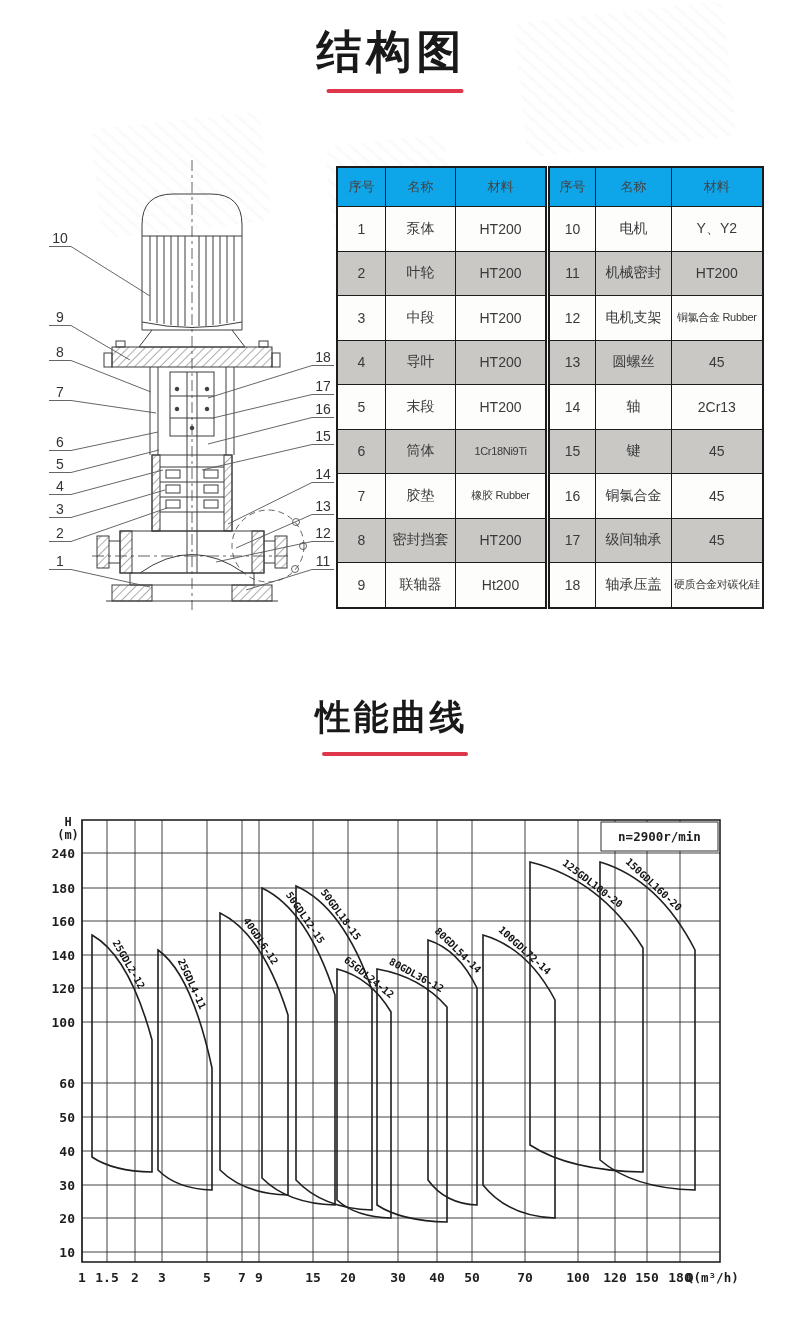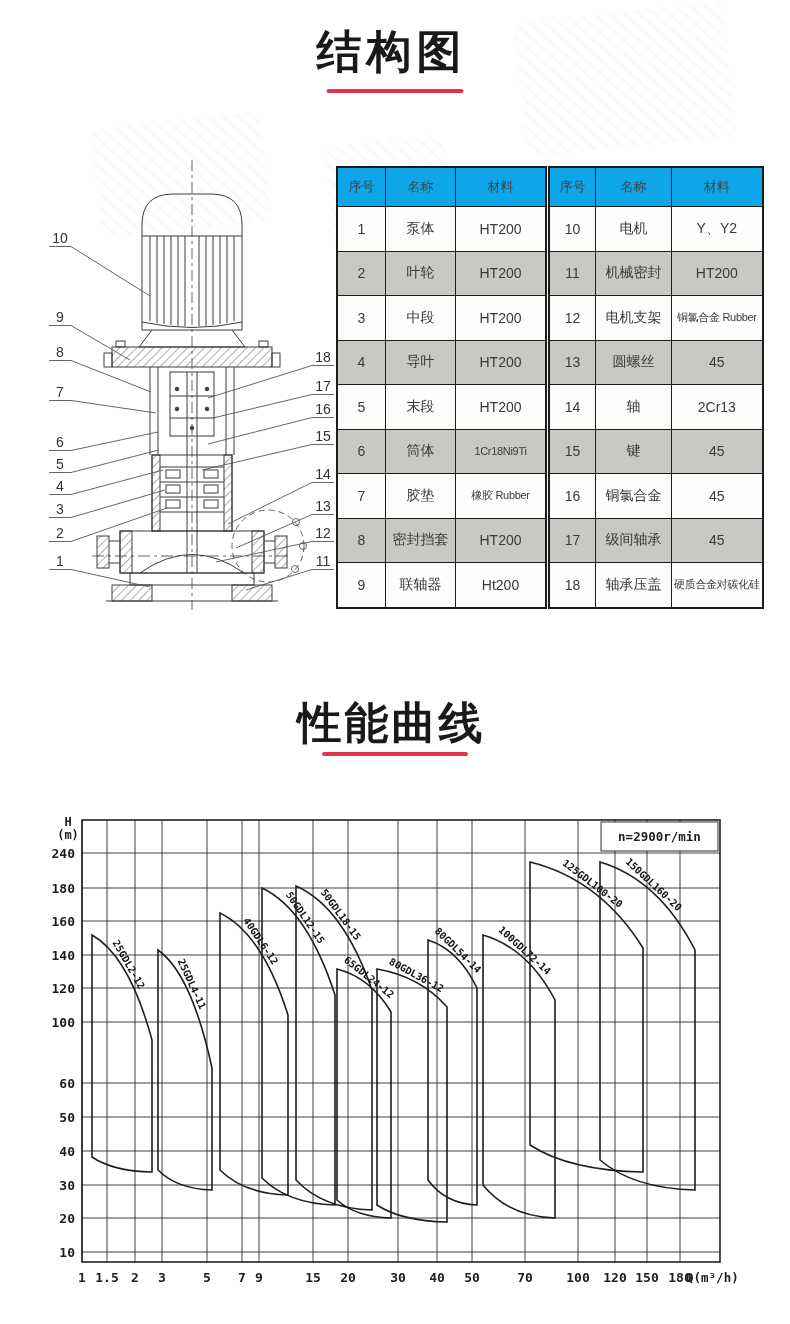--- a/index.html
+++ b/index.html
@@ -7,21 +7,21 @@
        font-family:"Liberation Sans","DejaVu Sans",sans-serif;color:#1a1a1a;}
   .wm{position:absolute;opacity:.5;pointer-events:none;
       background:repeating-linear-gradient(48deg, rgba(150,158,172,.10) 0 3px, transparent 3px 10px);
       transform:rotate(-6deg);border-radius:10px;}
   .wm1{left:520px;top:12px;width:210px;height:135px;}
   .wm2{left:96px;top:120px;width:170px;height:110px;}
   .wm3{left:330px;top:140px;width:120px;height:110px;}
   .sec-title{position:absolute;left:0;right:12px;text-align:center;font-weight:900;
              font-size:45px;letter-spacing:5px;text-indent:5px;color:#191919;}
   .t1{top:22px;}
-  .t2{top:694px;font-size:44px;letter-spacing:3px;}
+  .t2{top:694px;font-size:35px;letter-spacing:3px;}
   .title-underline{position:absolute;left:50%;transform:translateX(-50%);height:4px;border-radius:2px;}
   .u1{top:89px;width:137px;}
   .u2{top:752px;width:146px;}
   #diagram-svg{position:absolute;left:25px;top:150px;}
   #chart-svg{position:absolute;left:0;top:800px;}
   .tables{position:absolute;left:337px;top:167px;display:flex;gap:3px;}
   table{border-collapse:collapse;table-layout:fixed;background:#fdfdfc;}
   th,td{border:1.6px solid #1c1c1c;text-align:center;vertical-align:middle;
         font-size:14px;color:#3a3a3a;padding:0 2px;overflow:hidden;white-space:nowrap;}
   th{height:38px;background:#0ea5e9;font-weight:400;font-size:13px;color:#444;}

